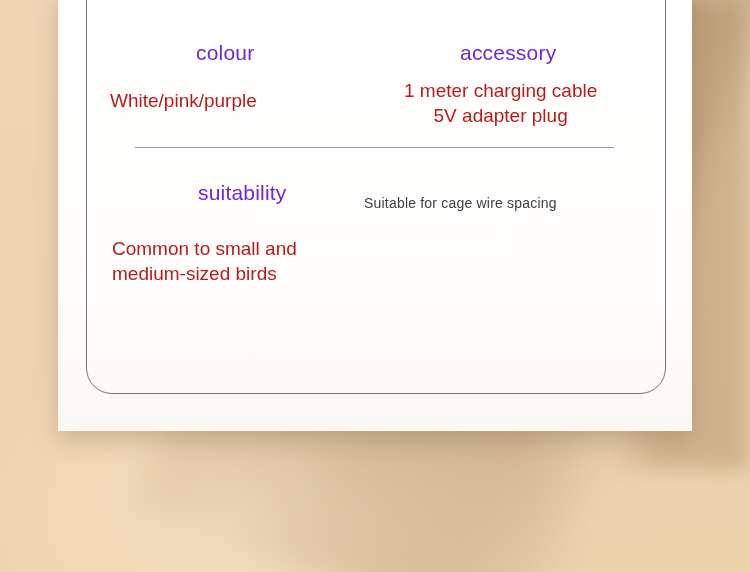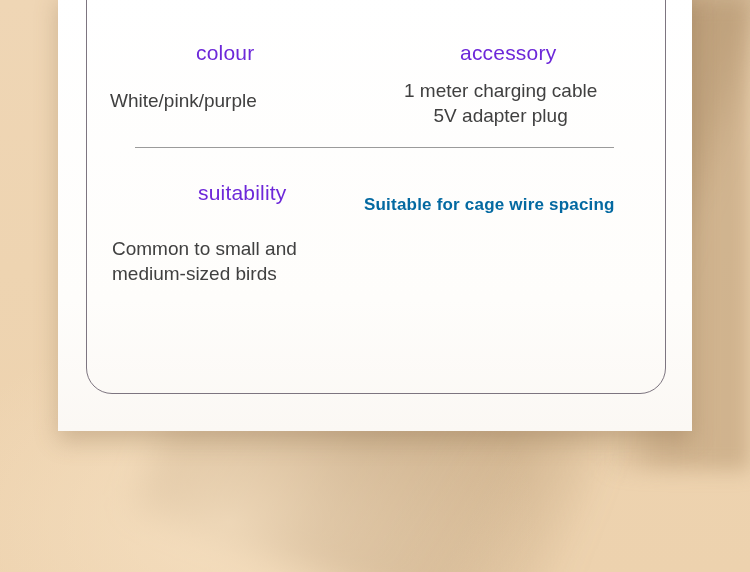--- a/index.html
+++ b/index.html
@@ -107,27 +107,26 @@
 
   .cell { position: absolute; }
 
   .spec-label {
     font-size: 21px;
     color: #6d28d9;
     letter-spacing: 0.2px;
     white-space: nowrap;
   }
   .spec-label.dark {
-    color: #0369a1;
-    font-size: 17px;
-    font-weight: bold;
+    color: #404040;
+    font-size: 14px;
   }
   .spec-value {
     font-size: 19px;
-    color: #404040;
+    color: #b91c1c;
     line-height: 1.34;
     white-space: pre-line;
   }
 
   
   #cell-colour-label  { left: 110px; top: 41px; }
   #cell-colour-value  { left: 24px;  top: 88px; }
 
   
   #cell-accessory-label { left: 374px; top: 41px; }

